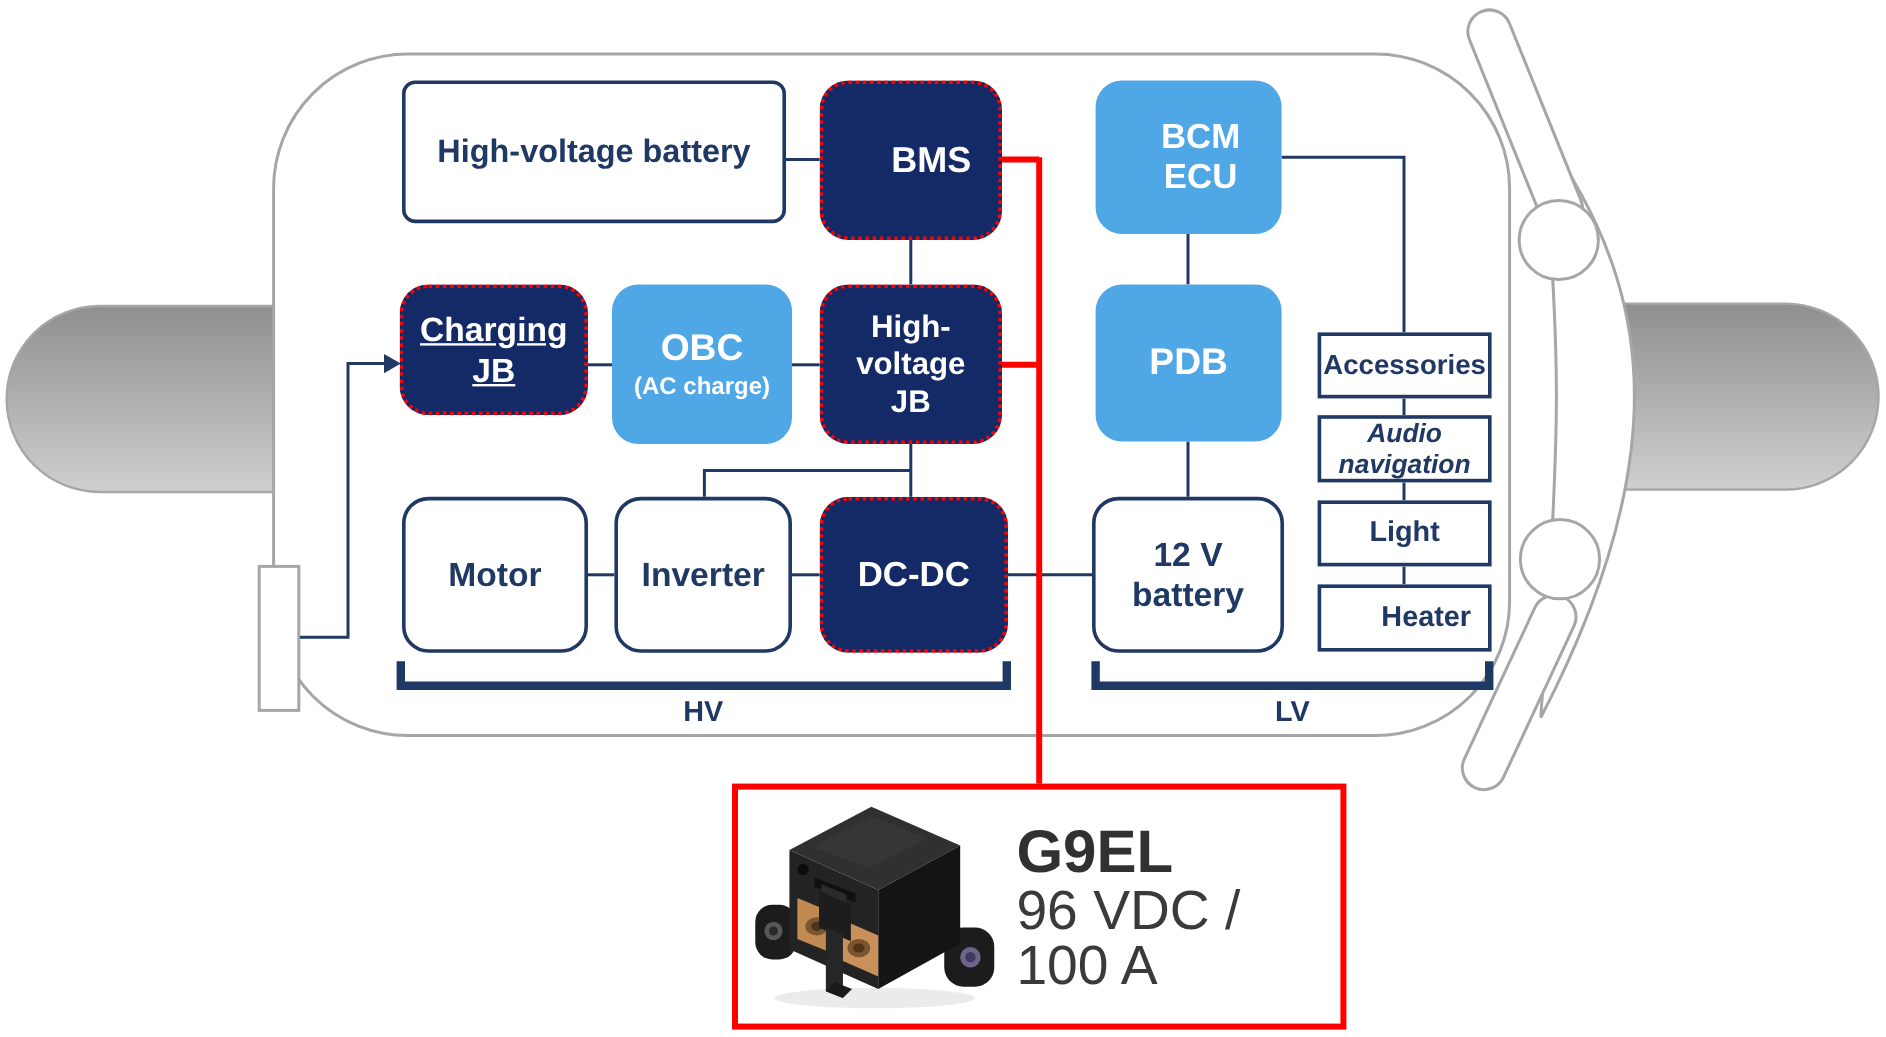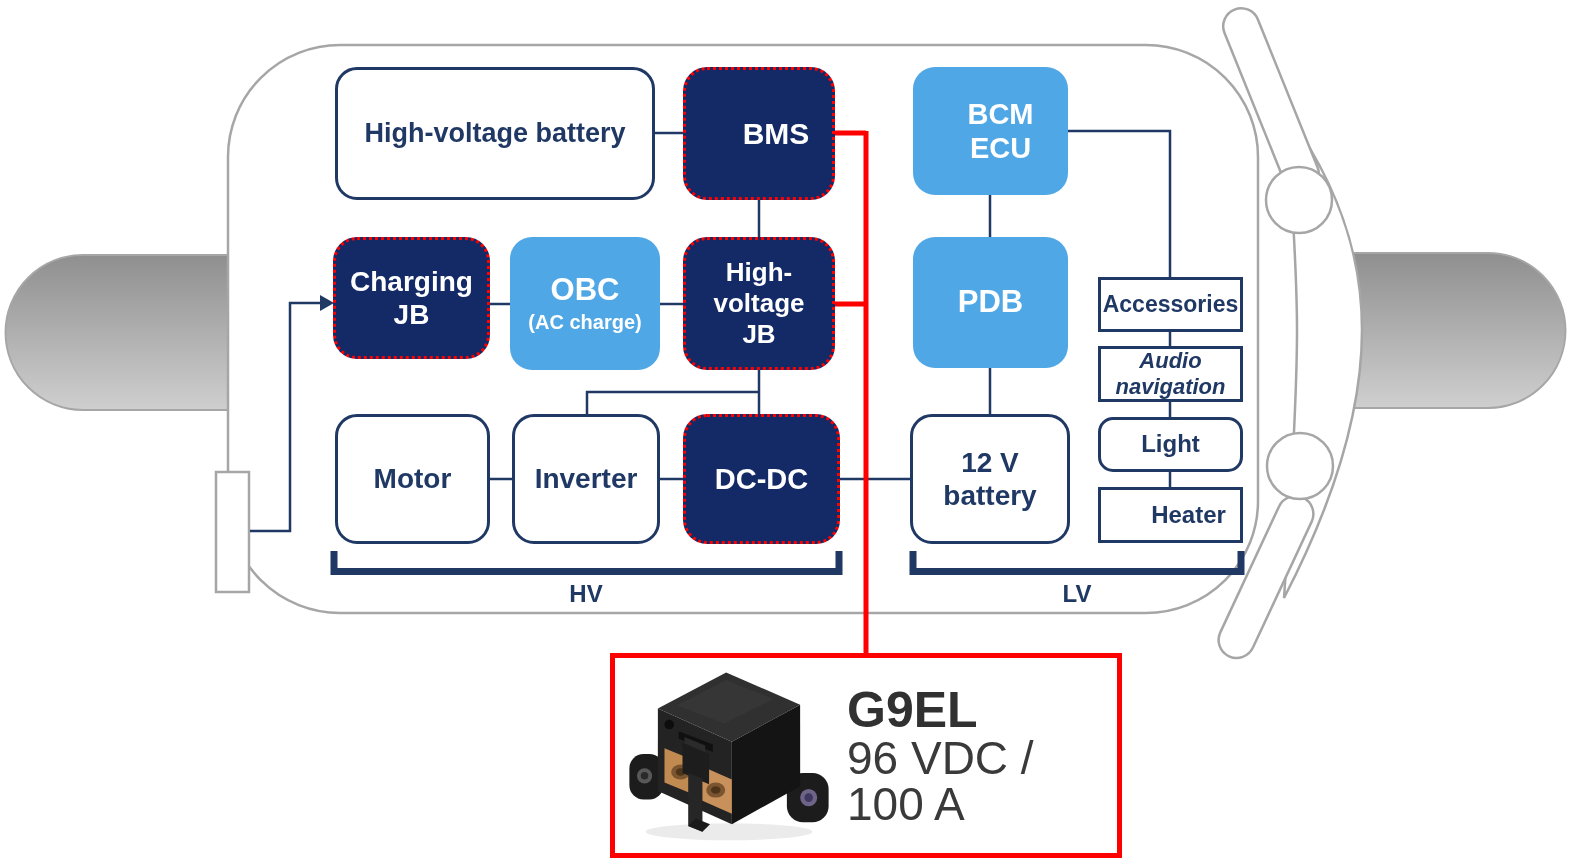--- a/index.html
+++ b/index.html
@@ -105,25 +105,25 @@
     <g stroke="var(--highlight-red)" stroke-width="5" fill="none">
       <path d="M835,133 H866"></path>
       <path d="M835,304 H866"></path>
       <path d="M866,131 V656"></path>
     </g>
 
     <path d="M334,551 V571.5 H839 V551" stroke="var(--navy-line)" stroke-width="7" fill="none"></path>
     <path d="M913,551 V571.5 H1241 V551" stroke="var(--navy-line)" stroke-width="7" fill="none"></path>
   </svg>
 
-  <div class="box white-round" style="left:335px;top:67px;width:320px;height:133px;font-size:27px;">High-voltage battery</div>
+  <div class="box white-round" style="left:335px;top:67px;width:320px;height:119px;font-size:27px;border-radius:11px;">High-voltage battery</div>
 
   <div class="box navy" style="left:683px;top:67px;width:152px;height:133px;font-size:30px;padding-left:34px;">BMS</div>
 
-  <div class="box navy" style="left:333px;top:237px;width:157px;height:122px;font-size:28px;">Charging
+  <div class="box navy" style="left:333px;top:237px;width:157px;height:109px;font-size:28px;text-decoration:underline;">Charging
 JB</div>
 
   <div class="box blue obc-stack" style="left:510px;top:237px;width:150px;height:133px;font-size:31px;justify-content:center;">
     <span>OBC</span>
     <span class="obc-sub">(AC charge)</span>
   </div>
 
   <div class="box navy" style="left:683px;top:237px;width:152px;height:133px;font-size:26px;">High-
 voltage
 JB</div>
@@ -140,21 +140,21 @@
   <div class="box blue" style="left:913px;top:237px;width:155px;height:131px;font-size:31px;">PDB</div>
 
   <div class="box white-round" style="left:910px;top:414px;width:160px;height:130px;font-size:28px;">12 V
 battery</div>
 
   <div class="box white-square" style="left:1098px;top:277px;width:145px;height:55px;font-size:23px;">Accessories</div>
 
   <div class="box white-square" style="left:1098px;top:346px;width:145px;height:56px;font-size:22px;font-style:italic;">Audio
 navigation</div>
 
-  <div class="box white-square" style="left:1098px;top:417px;width:145px;height:55px;font-size:24px;border-radius:15px;">Light</div>
+  <div class="box white-square" style="left:1098px;top:417px;width:145px;height:55px;font-size:24px;">Light</div>
 
   <div class="box white-square" style="left:1098px;top:487px;width:145px;height:56px;font-size:24px;padding-left:36px;">Heater</div>
 
   <div class="zone-label" style="left:526px;top:580px;">HV</div>
   <div class="zone-label" style="left:1017px;top:580px;">LV</div>
 
   <div class="callout">
     <div class="relay-wrap">
       <svg width="200" height="185" viewBox="0 0 210 195">
         <ellipse cx="105" cy="180" rx="88" ry="9" fill="#000" opacity="0.08"></ellipse>

